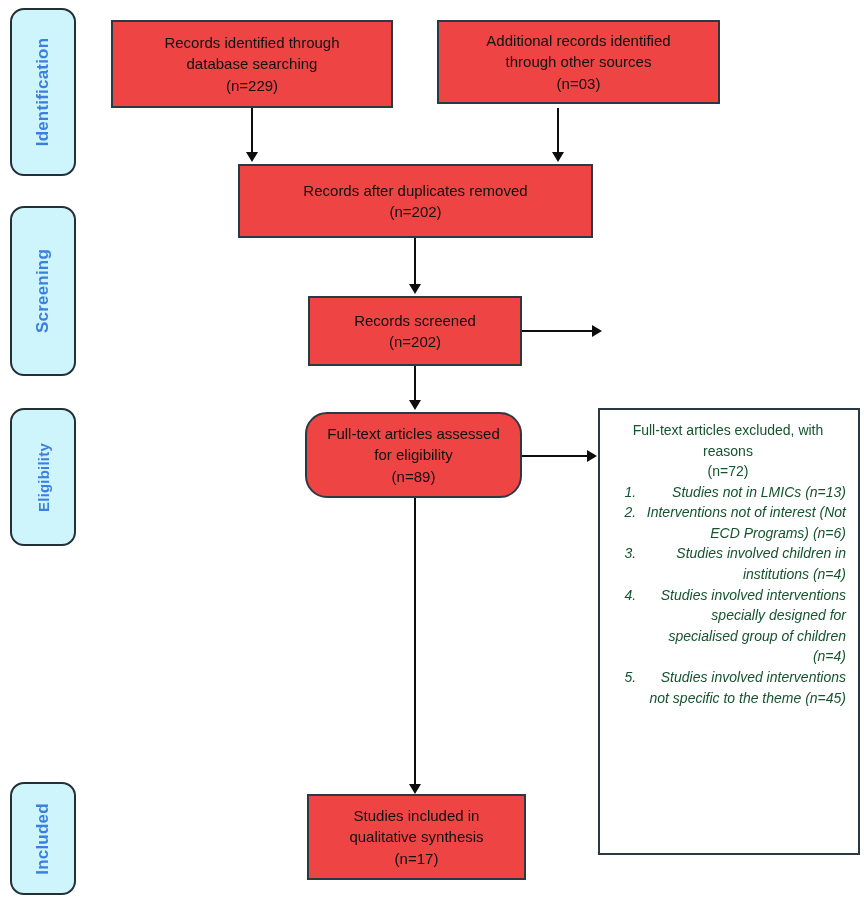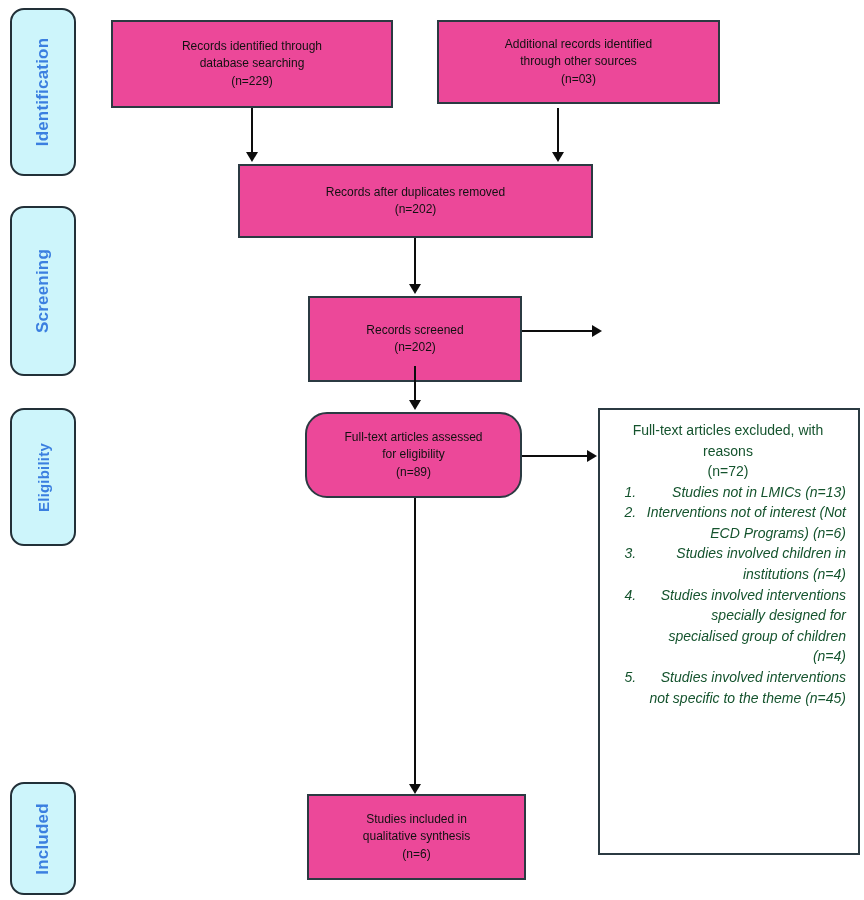--- a/index.html
+++ b/index.html
@@ -34,28 +34,28 @@
     white-space: nowrap;
     color: #3b7fe0;
     font-weight: bold;
     letter-spacing: 0.2px;
   }
 
   
   .flow-box {
     position: absolute;
     box-sizing: border-box;
-    background: #ec4899;
+    background: #ef4444;
     border: 2px solid #2b3a42;
     display: flex;
     align-items: center;
     justify-content: center;
     text-align: center;
     color: #111111;
-    font-size: 12px;
+    font-size: 15px;
     line-height: 1.42;
     padding: 4px 6px;
   }
   .flow-box .box-text {
     display: block;
     width: 100%;
   }
 
   
   .reasons-box {
@@ -149,21 +149,21 @@
   <div class="arrow-down" style="left:552px; top:152px;"></div>
 
   <div class="flow-box" style="left:238px; top:164px; width:355px; height:74px; white-space:pre-line;">
     <span class="box-text">Records after duplicates removed
 (n=202)</span>
   </div>
 
   <div class="vline" style="left:414px; top:238px; height:48px;"></div>
   <div class="arrow-down" style="left:409px; top:284px;"></div>
 
-  <div class="flow-box" style="left:308px; top:296px; width:214px; height:86px; white-space:pre-line;">
+  <div class="flow-box" style="left:308px; top:296px; width:214px; height:70px; white-space:pre-line;">
     <span class="box-text">Records screened
 (n=202)</span>
   </div>
 
   <div class="hline" style="left:522px; top:330px; width:72px;"></div>
   <div class="arrow-right" style="left:592px; top:325px;"></div>
 
 
   <div class="vline" style="left:414px; top:366px; height:36px;"></div>
   <div class="arrow-down" style="left:409px; top:400px;"></div>
@@ -189,16 +189,16 @@
       <li>Studies involved interventions not specific to the theme (n=45)</li>
     </ol>
   </div>
 
   <div class="vline" style="left:414px; top:498px; height:288px;"></div>
   <div class="arrow-down" style="left:409px; top:784px;"></div>
 
   <div class="flow-box" style="left:307px; top:794px; width:219px; height:86px; white-space:pre-line;">
     <span class="box-text">Studies included in
 qualitative synthesis
-(n=6)</span>
+(n=17)</span>
   </div>
 
 </div>
 
 </body></html>

